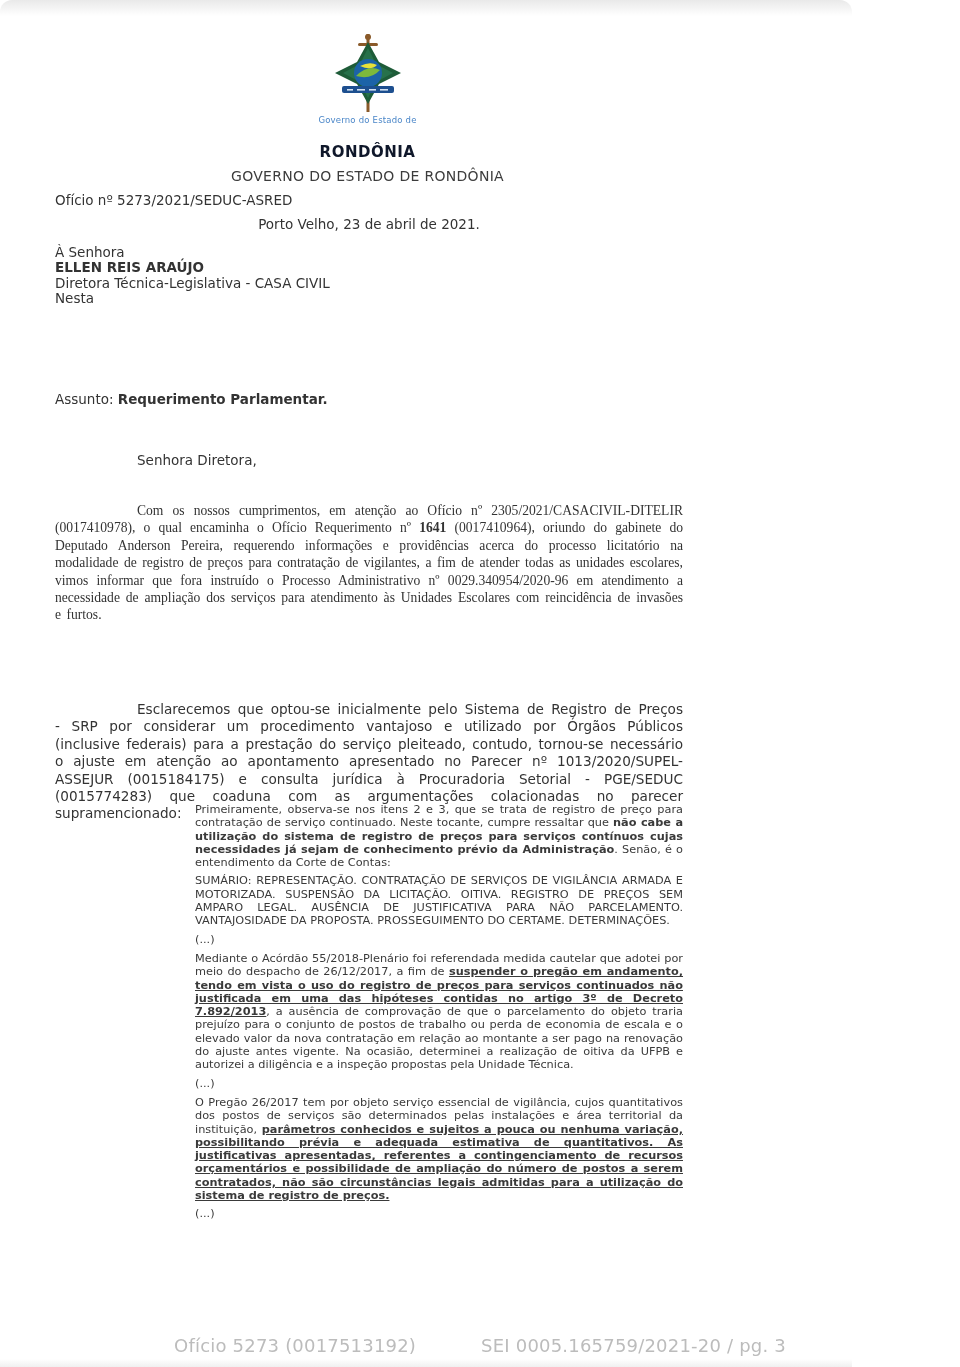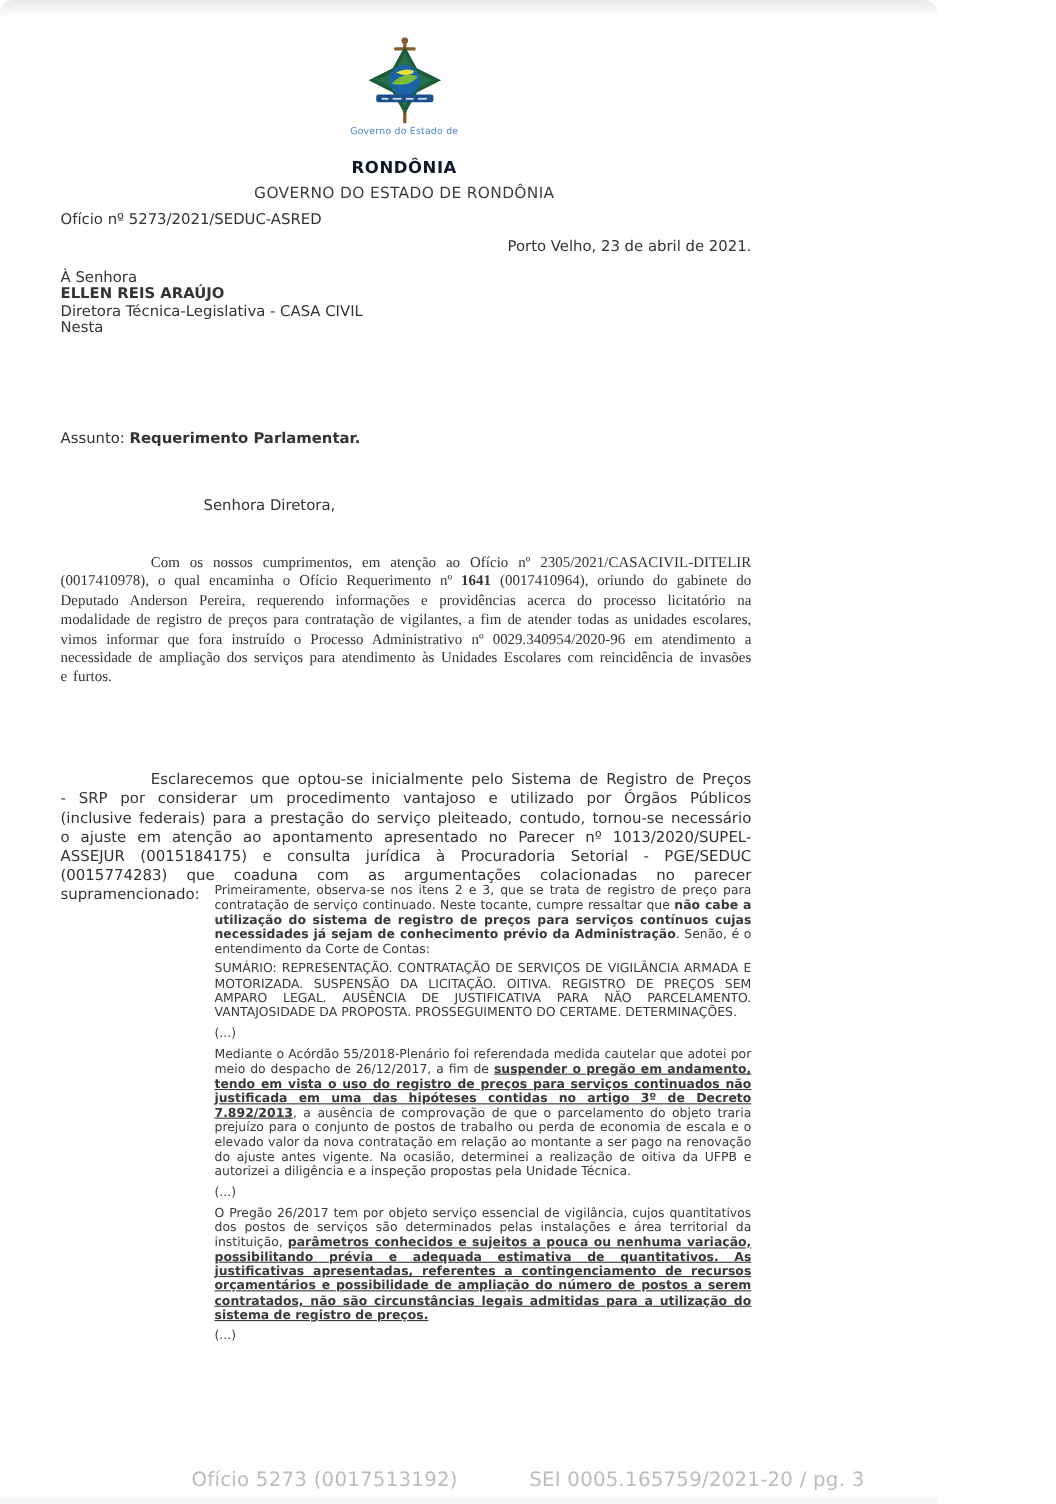--- a/index.html
+++ b/index.html
@@ -34,27 +34,27 @@
   .logo { display: block; margin: 0 auto 2px auto; }
   .logo-caption { font-size: 8.5px; color: #4a86c8; letter-spacing: 0.2px; }
   .logo-state {
     font-size: 15px; font-weight: bold; color: #0f172a;
     letter-spacing: 0.5px; margin-top: 19px;
   }
   .gov-line { font-size: 14px; color: #3c3c3c; margin-top: 8px; letter-spacing: 0.3px; }
   .sec-line { font-size: 13px; color: #3c3c3c; margin-top: 3px; }
 
   .ref-line { position: absolute; left: 55px; top: 192px; font-size: 13.5px; }
-  .dateline { position: absolute; left: 55px; top: 216px; width: 628px; text-align: right; font-size: 13.5px; }
+  .dateline { position: absolute; left: 55px; top: 216px; width: 628px; text-align: center; font-size: 13.5px; }
 
   .addressee { position: absolute; left: 55px; top: 245px; font-size: 13.5px; line-height: 15.3px; }
   .addressee .name { font-weight: bold; }
 
   .subject { position: absolute; left: 55px; top: 391px; font-size: 13.5px; }
-  .greeting { position: absolute; left: 137px; top: 452px; font-size: 13.5px; margin-left: 48px; }
+  .greeting { position: absolute; left: 137px; top: 452px; font-size: 13.5px; }
 
   .bodypara {
     position: absolute; left: 55px; width: 628px;
     font-size: 13.6px; line-height: 17.4px;
     text-align: justify; text-indent: 82px;
     word-spacing: 2px;
   }
   .body1 { top: 502px; font-family: Liberation Serif, serif; }
   .body2 { top: 673px; margin-top: 28px; }
 

